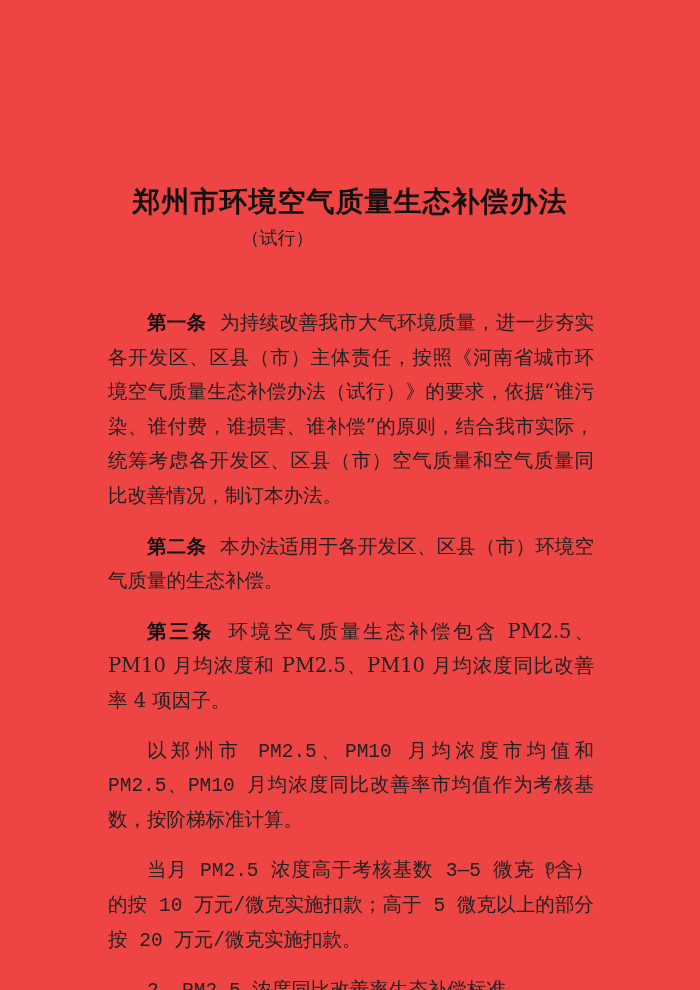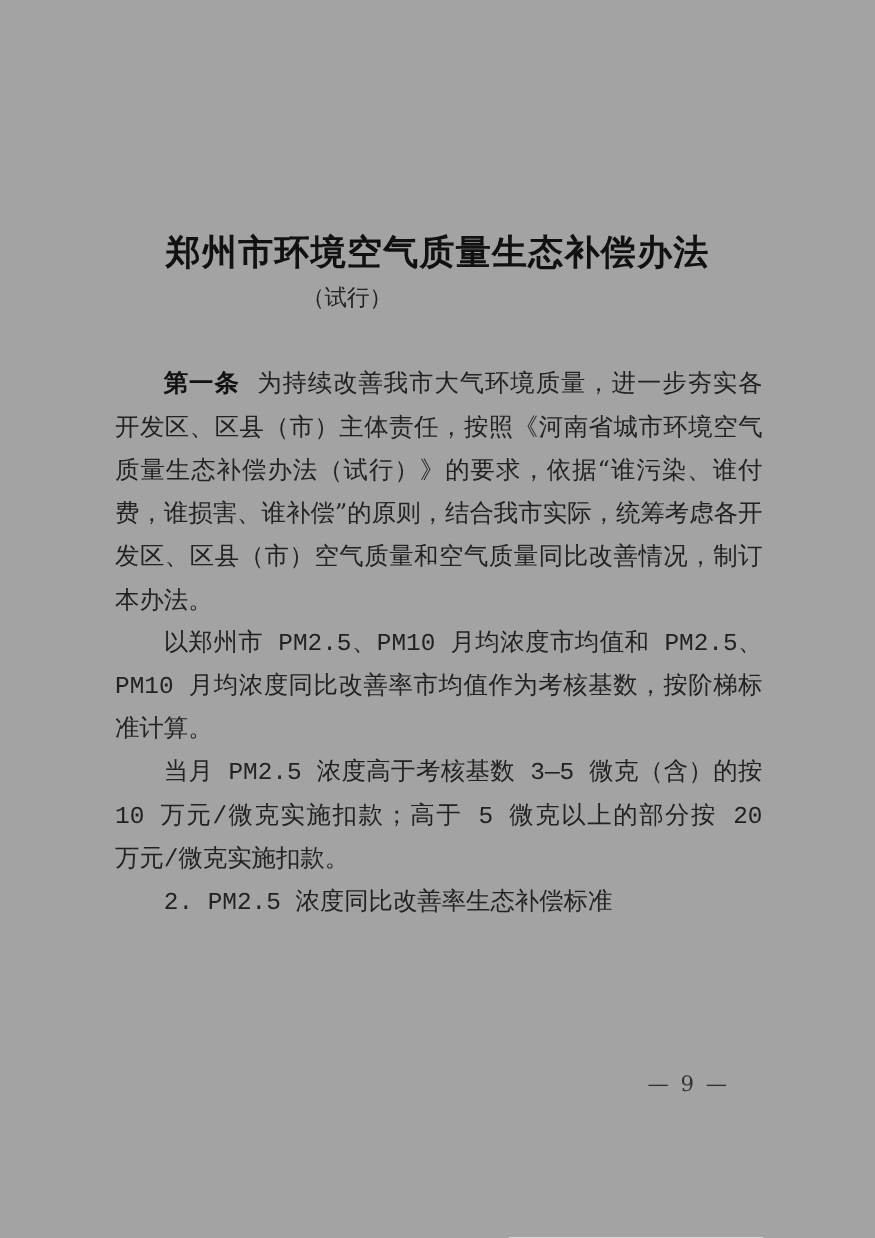--- a/index.html
+++ b/index.html
@@ -1,37 +1,39 @@
 <!DOCTYPE html>
 <html><head>
 <meta charset="utf-8">
 <style>
   html, body { margin: 0; padding: 0; background: #ffffff; }
   body { width: 700px; height: 990px; position: relative; overflow: hidden;
          font-family: "DejaVu Serif", "Liberation Serif", serif; color: #1a1a1a; }
-  .page { position: absolute; left: 0; top: 0; width: 700px; height: 990px; background: #a3a3a3; }
+  .page { position: absolute; left: 0; top: 0; width: 700px; height: 990px; background: #ef4444; }
   .title { position: absolute; top: 183px; left: 0; width: 700px; text-align: center;
            font-size: 28px; font-weight: bold; letter-spacing: 1px; color: #111; }
   .subtitle { position: absolute; top: 226px; left: 0; width: 555px; text-align: center;
               font-size: 18px; color: #222; }
   .body { position: absolute; top: 290px; left: 92px; width: 518px; font-size: 19.5px;
           line-height: 34.6px; text-align: justify; text-align-last: left; color: #222; }
-  .p { margin: 0; text-indent: 39px; }
+  .p { margin: 16px; text-indent: 39px; }
   .p.noindent { text-indent: 39px; font-family: Liberation Mono, monospace; }
   .art { font-family: "DejaVu Sans", "Liberation Sans", sans-serif; font-weight: bold; color: #111; margin-right: 14px; }
   .pagenum { position: absolute; top: 858px; left: 518px; font-size: 17px; color: #333; letter-spacing: 2px; }
 </style>
 </head>
 <body>
 
 <div class="page">
   <div class="title">郑州市环境空气质量生态补偿办法</div>
   <div class="subtitle">（试行）</div>
 
   <div class="body">
     <p class="p"><span class="art">第一条</span><span>为持续改善我市大气环境质量，进一步夯实各开发区、区县（市）主体责任，按照《河南省城市环境空气质量生态补偿办法（试行）》的要求，依据“谁污染、谁付费，谁损害、谁补偿”的原则，结合我市实际，统筹考虑各开发区、区县（市）空气质量和空气质量同比改善情况，制订本办法。</span></p>
+    <p class="p"><span class="art">第二条</span><span>本办法适用于各开发区、区县（市）环境空气质量的生态补偿。</span></p>
+    <p class="p"><span class="art">第三条</span><span>环境空气质量生态补偿包含 PM2.5、PM10 月均浓度和 PM2.5、PM10 月均浓度同比改善率 4 项因子。</span></p>
     <p class="p noindent">以郑州市 PM2.5、PM10 月均浓度市均值和 PM2.5、PM10 月均浓度同比改善率市均值作为考核基数，按阶梯标准计算。</p>
     <p class="p noindent">当月 PM2.5 浓度高于考核基数 3—5 微克（含）的按 10 万元/微克实施扣款；高于 5 微克以上的部分按 20 万元/微克实施扣款。</p>
     <p class="p noindent">2. PM2.5 浓度同比改善率生态补偿标准</p>
   </div>
 
   <div class="pagenum">— 9 —</div>
 </div>
 
 </body></html>

